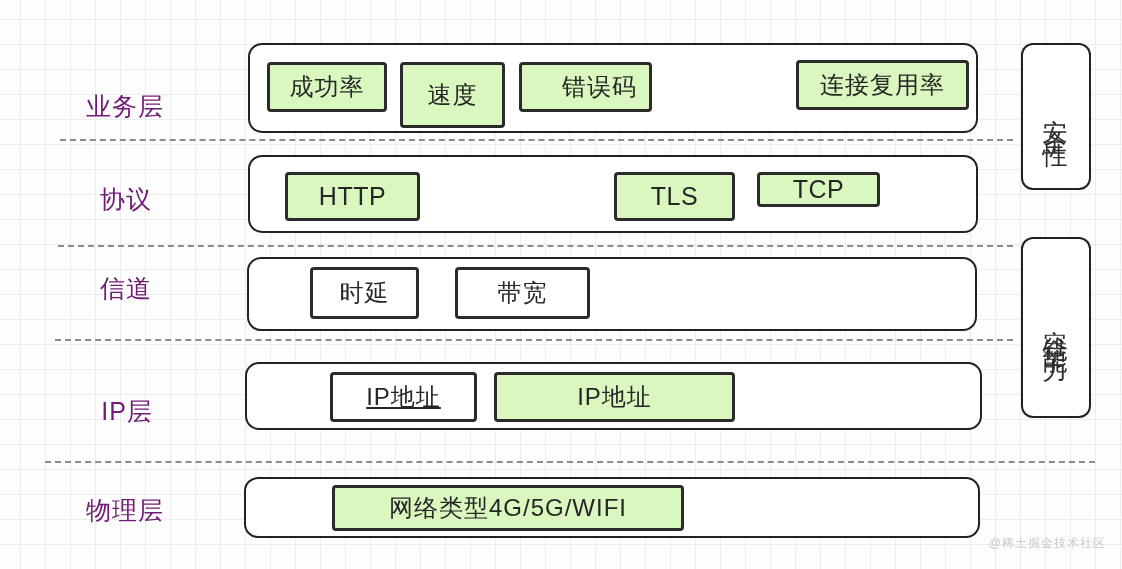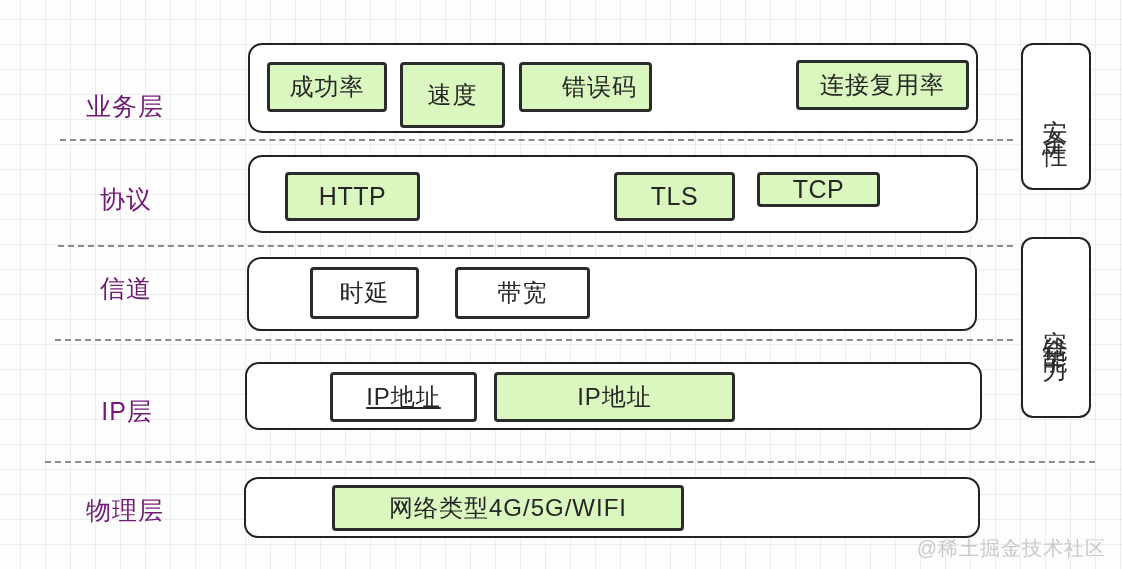--- a/index.html
+++ b/index.html
@@ -35,21 +35,21 @@
     border-radius:12px;box-sizing:border-box;
     display:flex;align-items:center;justify-content:center;
     writing-mode:vertical-rl;text-orientation:upright;
     font-size:25px;letter-spacing:12px;color:#2b2b2b;
   }
   .dash{
     position:absolute;height:0;border-top:2.5px dashed #8c8c8c;
   }
   .watermark{
     position:absolute;right:16px;top:535px;
-    font-size:20px;color:#c9c9c9;letter-spacing:1px;
+    font-size:12px;color:#c9c9c9;letter-spacing:1px;
   }
 </style>
 </head>
 <body>
 
 <div class="row-label" style="left:40px;top:90px;">业务层</div>
 <div class="container" style="left:248px;top:43px;width:730px;height:90px;">
   <div class="item green" style="left:17px;top:17px;width:120px;height:50px;">成功率</div>
   <div class="item green" style="left:150px;top:17px;width:105px;height:66px;">速度</div>
   <div class="item green" style="left:269px;top:17px;width:133px;height:50px;padding-left:28px;">错误码</div>

